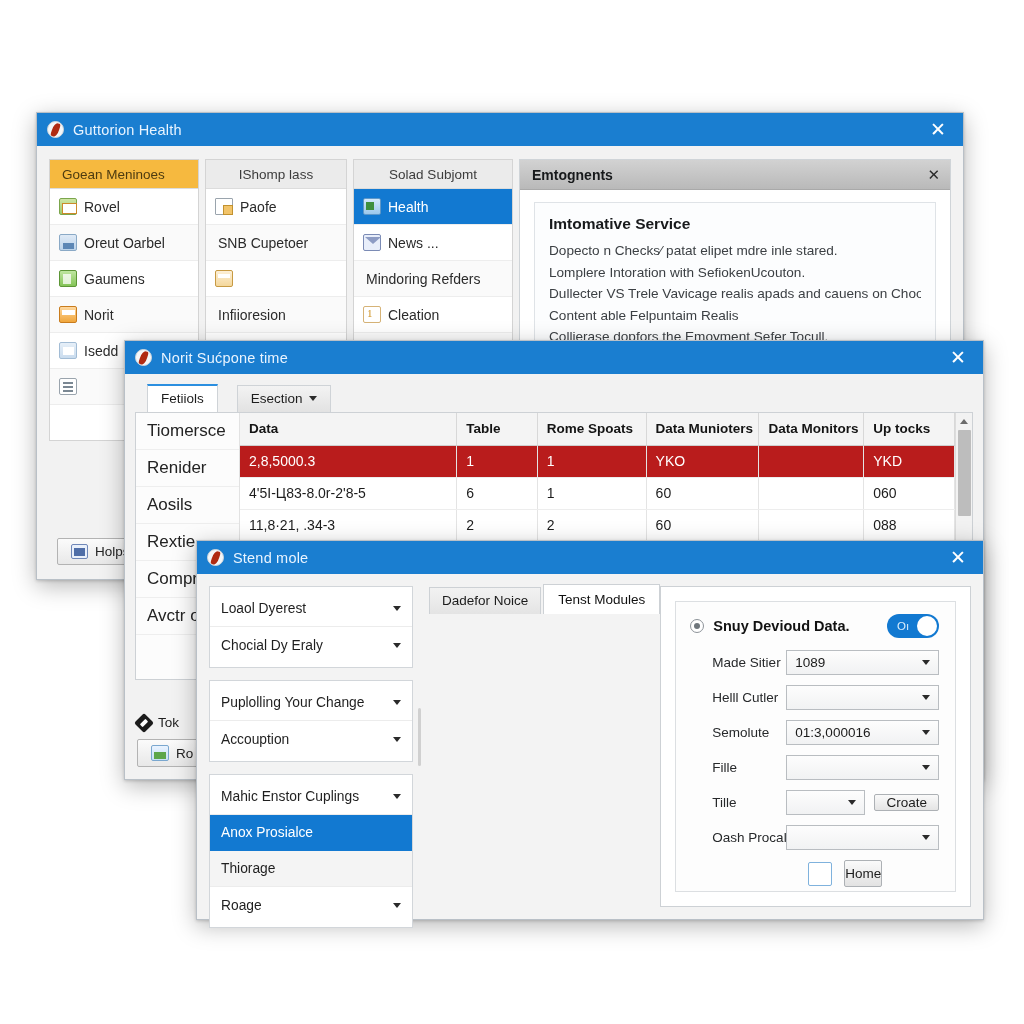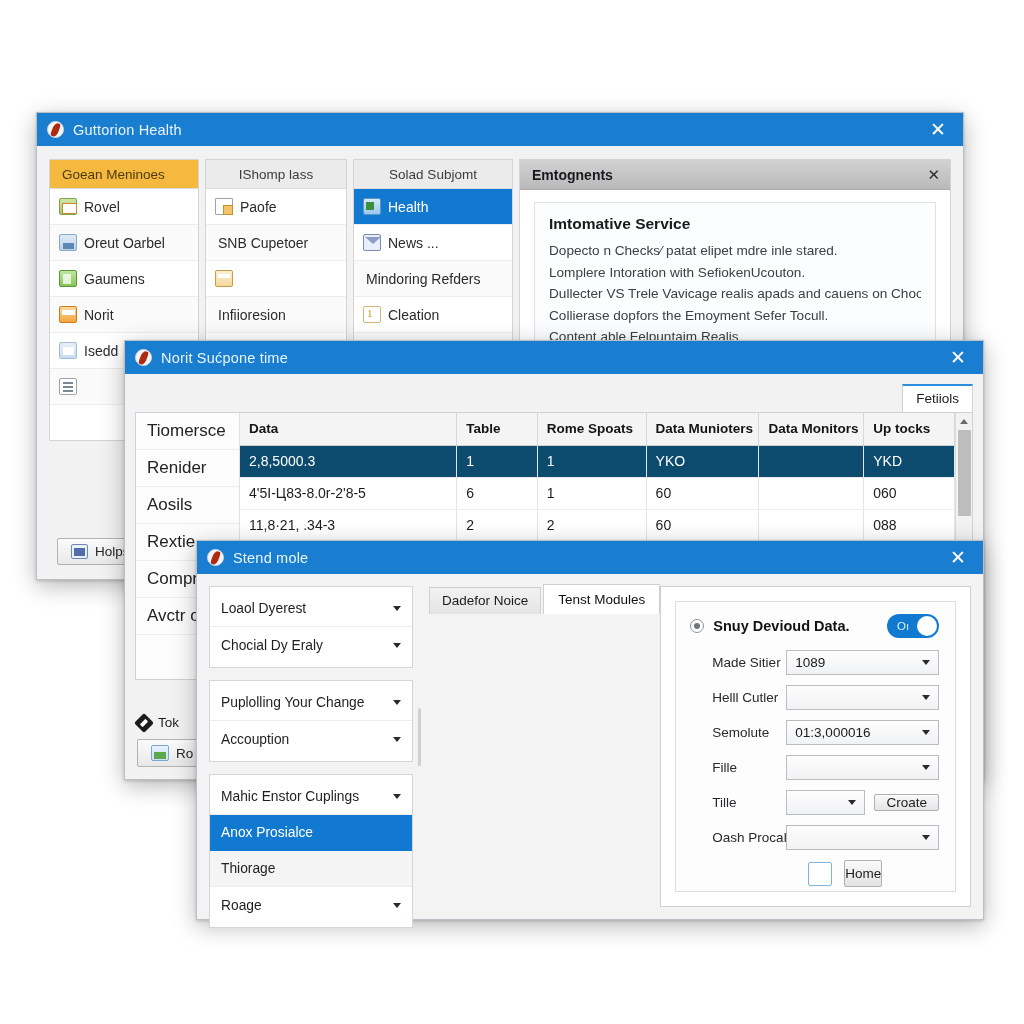--- a/index.html
+++ b/index.html
@@ -163,21 +163,21 @@
     font-size: 13.5px; color: #232323;
     display: inline-flex; align-items: center; gap: 7px;
     cursor: pointer;
   }
   .ic-help { width:17px;height:15px;background:#e9f0fb;border:1px solid #6f87b8;border-radius:2px;position:relative;}
   .ic-help::after{content:"";position:absolute;left:2px;top:3px;width:11px;height:8px;background:#4f6ea8;}
 
   
   #win2 { left: 124px; top: 340px; width: 860px; height: 440px; }
   #win2 .winbody { height: calc(100% - 33px); background: #f2f2f2; padding: 10px 10px 10px 10px; position: relative; }
-  .tabstrip { display: flex; align-items: flex-end; height: 28px; gap: 6px; padding-left: 12px; flex-direction: column; }
+  .tabstrip { display: flex; align-items: flex-end; height: 28px; gap: 19px; padding-left: 12px; }
   .tab {
     padding: 5px 13px 6px 13px;
     font-size: 13.5px; color: #1d1d1d;
     background: #ffffff;
     border: 1px solid #cfd3d7;
     border-bottom: none;
     border-top: 2px solid #2b8fe0;
     cursor: pointer;
   }
   .tab.plain {
@@ -205,21 +205,21 @@
     text-align: left; padding: 7px 9px; height: 32px;
     white-space: nowrap; overflow: hidden;
   }
   table.grid td {
     border-right: 1px solid #e4e4e4;
     border-bottom: 1px solid #ededed;
     font-size: 14px; color: #1c1c1c;
     padding: 6px 9px; height: 32px;
     white-space: nowrap; overflow: hidden;
   }
-  table.grid tr.sel td { background: #0c4a6e; color: #ffffff; }
+  table.grid tr.sel td { background: #b91c1c; color: #ffffff; }
   .vscroll { width: 17px; background: #f2f2f2; border-left: 1px solid #dcdcdc; position: relative; }
   .vscroll .arrow { height: 16px; display:flex;align-items:center;justify-content:center; background:#f2f2f2; }
   .vscroll .arrow::after { content:""; width:0;height:0;border-left:4px solid transparent;border-right:4px solid transparent;border-bottom:5px solid #6b6b6b; }
   .vscroll .thumb { position:absolute; top:17px; left:2px; width:13px; height:86px; background:#bdbdbd; border-radius:1px; }
   .w2-footer { position: absolute; left: 12px; bottom: 12px; }
   .tokline { display:flex; align-items:center; gap:7px; font-size:13.5px; color:#1e1e1e; margin-bottom: 9px; }
   .diamond { width:14px;height:14px;background:#1c1c1c;transform:rotate(45deg);position:relative;border-radius:2px;}
   .diamond::after{content:"";position:absolute;left:5px;top:3px;width:4px;height:8px;background:#fff;border-radius:1px;}
   .ic-ro { width:18px;height:16px;background:linear-gradient(#e9f3ff,#c9e0f6);border:1px solid #7aa7cf;border-radius:2px;position:relative;}
   .ic-ro::after{content:"";position:absolute;left:2px;bottom:1px;width:12px;height:7px;background:#5ea64a;}
@@ -376,22 +376,22 @@
           <div class="detailbar">
             <span class="dt">Emtognents</span>
             <span class="dx">✕</span>
           </div>
           <div class="detailbody">
             <div class="detailcard">
               <div class="dc-h">Imtomative Service</div>
               <div class="dc-p">Dopecto n Checks⁄ patat elipet mdre inle stared.</div>
               <div class="dc-p">Lomplere Intoration with SefiokenUcouton.</div>
               <div class="dc-p">Dullecter VS Trele Vavicage realis apads and cauens on Choolt.</div>
+              <div class="dc-p">Content able Felpuntaim Realis</div>
               <div class="dc-p">Collierase dopfors the Emoyment Sefer Tocull.</div>
-              <div class="dc-p">Content able Felpuntaim Realis</div>
             </div>
           </div>
         </div>
       </div>
 
       <div class="w1-footer">
         <div class="btn">
           <span class="ic-help"></span>
           <span>Holps</span>
         </div>

